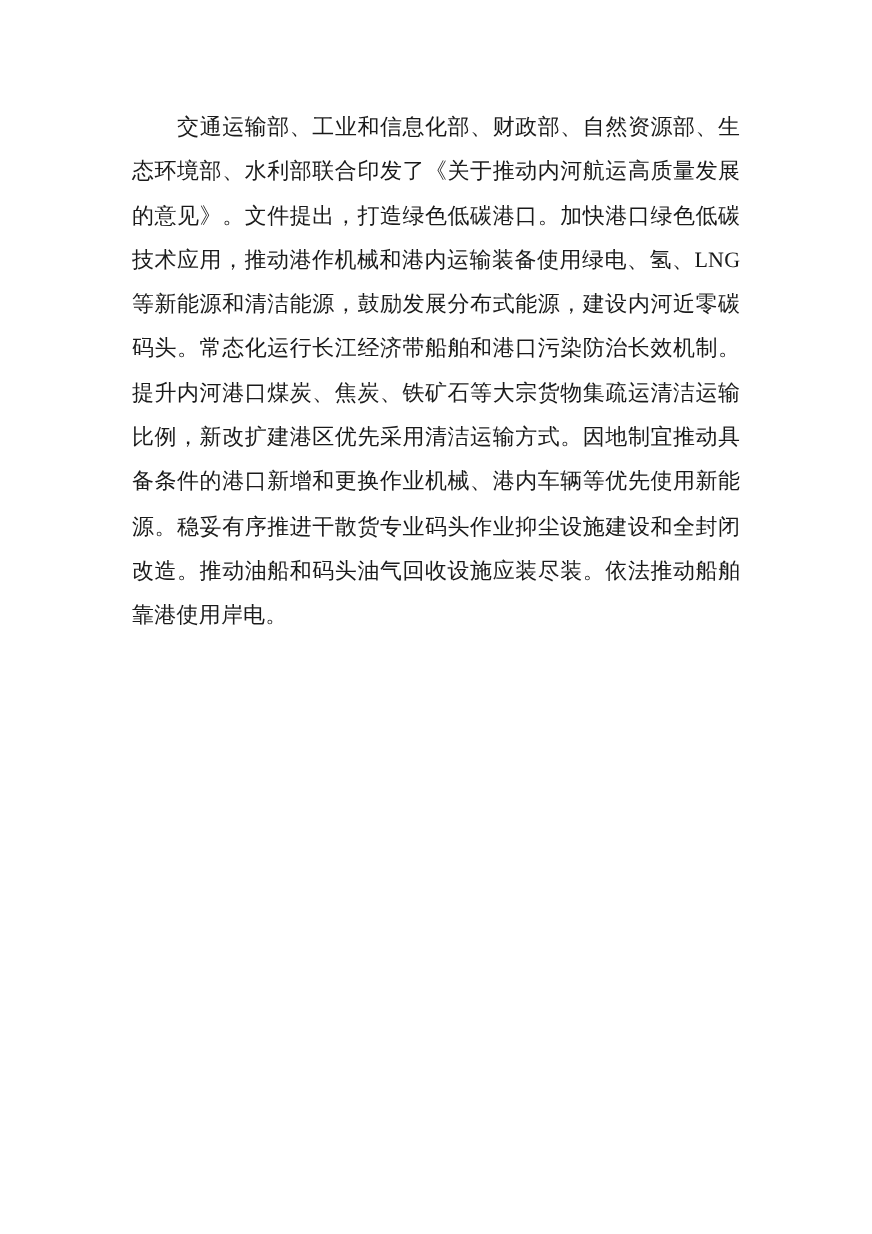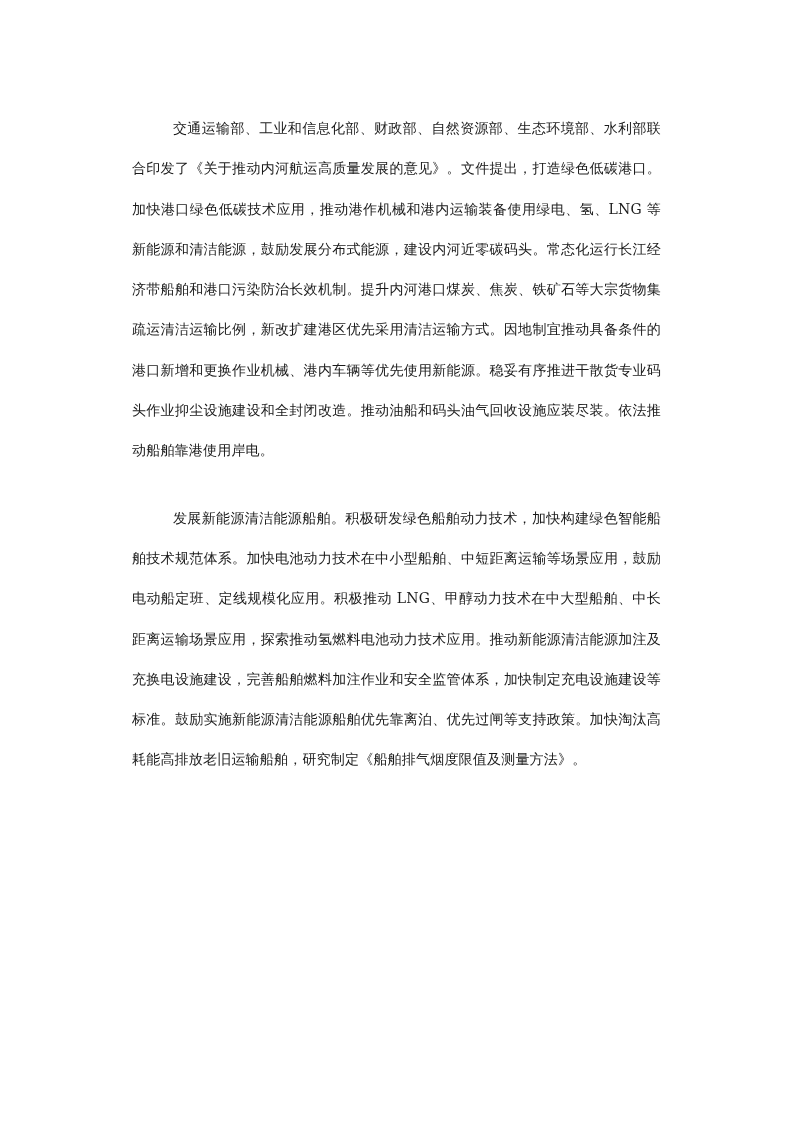--- a/index.html
+++ b/index.html
@@ -15,34 +15,34 @@
       font-family: "DejaVu Serif", "Liberation Serif", serif;
       color: #1a1a1a;
     }
     .page {
       position: absolute;
       left: 120px;
       top: 96px;
       width: 553px;
     }
     .para {
-      margin: 12px;
-      font-size: 14px;
+      margin: 0;
+      font-size: 20px;
       line-height: 40.3px;
       text-indent: 41px;
       text-align: justify;
       text-justify: inter-character;
       letter-spacing: 0.2px;
+      font-family: Liberation Serif, serif;
     }
     .para + .para {
       margin-top: 27px;
     }
     .para.last {
       margin-top: 30px;
     }
   </style>
 </head>
 <body>
 
 <div class="page">
   <p class="para">交通运输部、工业和信息化部、财政部、自然资源部、生态环境部、水利部联合印发了《关于推动内河航运高质量发展的意见》。文件提出，打造绿色低碳港口。加快港口绿色低碳技术应用，推动港作机械和港内运输装备使用绿电、氢、LNG 等新能源和清洁能源，鼓励发展分布式能源，建设内河近零碳码头。常态化运行长江经济带船舶和港口污染防治长效机制。提升内河港口煤炭、焦炭、铁矿石等大宗货物集疏运清洁运输比例，新改扩建港区优先采用清洁运输方式。因地制宜推动具备条件的港口新增和更换作业机械、港内车辆等优先使用新能源。稳妥有序推进干散货专业码头作业抑尘设施建设和全封闭改造。推动油船和码头油气回收设施应装尽装。依法推动船舶靠港使用岸电。</p>
-  <p class="para">发展新能源清洁能源船舶。积极研发绿色船舶动力技术，加快构建绿色智能船舶技术规范体系。加快电池动力技术在中小型船舶、中短距离运输等场景应用，鼓励电动船定班、定线规模化应用。积极推动 LNG、甲醇动力技术在中大型船舶、中长距离运输场景应用，探索推动氢燃料电池动力技术应用。推动新能源清洁能源加注及充换电设施建设，完善船舶燃料加注作业和安全监管体系，加快制定充电设施建设等标准。鼓励实施新能源清洁能源船舶优先靠离泊、优先过闸等支持政策。加快淘汰高耗能高排放老旧运输船舶，研究制定《船舶排气烟度限值及测量方法》。</p>
 </div>
 
 </body></html>

